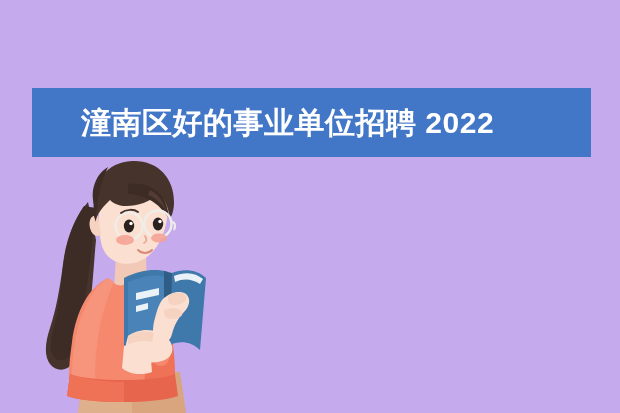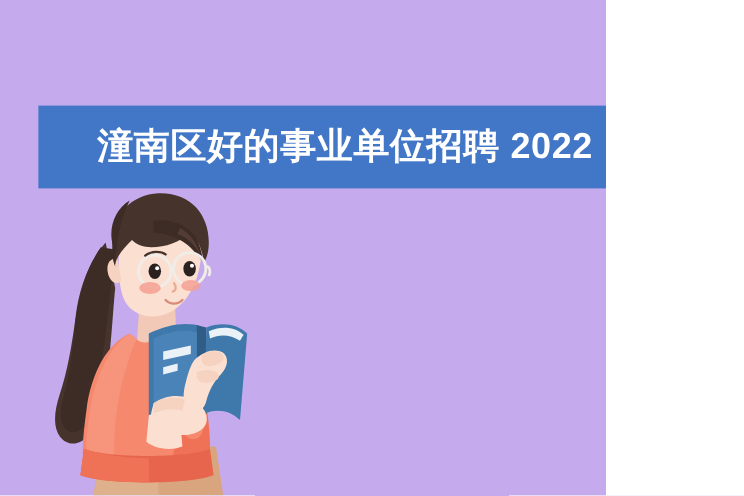--- a/index.html
+++ b/index.html
@@ -2,21 +2,21 @@
 <html><head>
 <meta charset="utf-8">
 <style>
   html, body {
     margin: 0;
     padding: 0;
     background: #ffffff;
   }
   #canvas {
     position: relative;
-    width: 505px;
+    width: 620px;
     height: 413px;
     overflow: hidden;
     font-family: "Liberation Sans", "DejaVu Sans", sans-serif;
   }
   .bg {
     position: absolute;
     left: 0; top: 0;
     width: 620px;
     height: 413px;
     background: #c6aaee;

